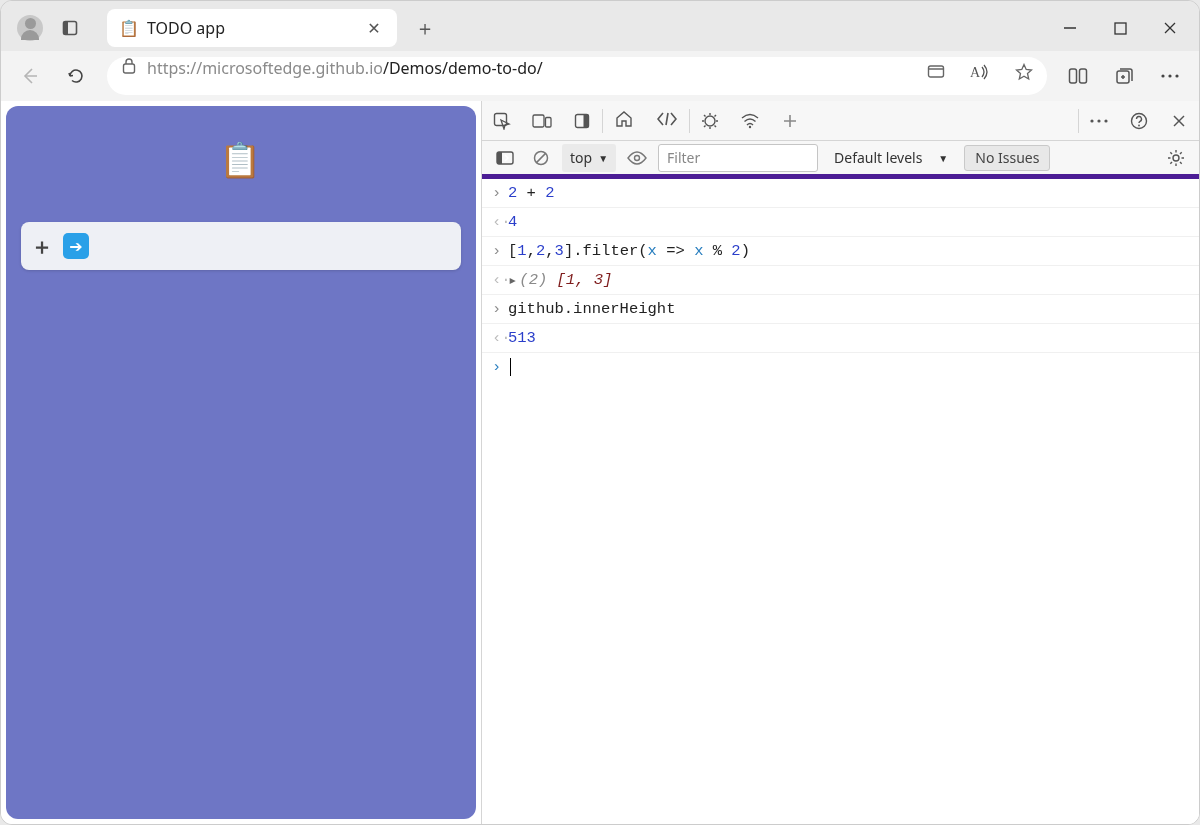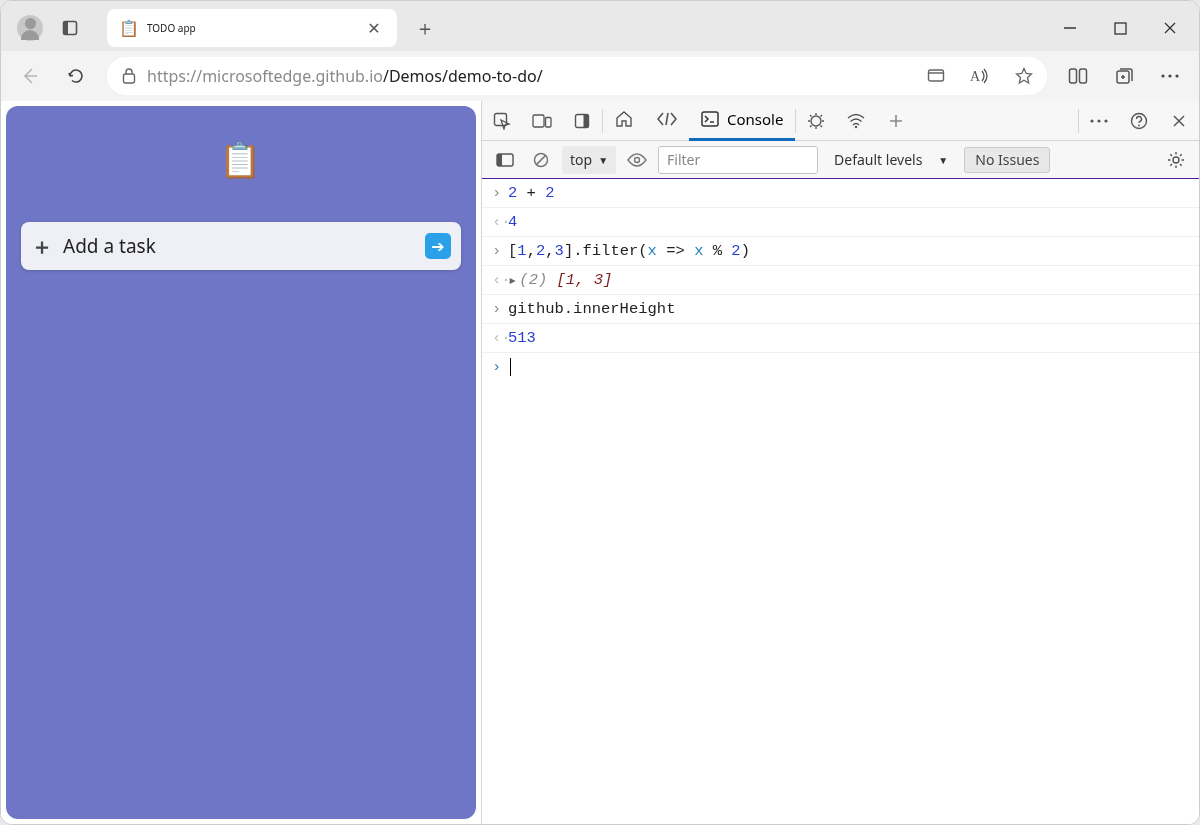--- a/index.html
+++ b/index.html
@@ -8,31 +8,31 @@
   .browser { width:100%; height:100%; display:flex; flex-direction:column; background:#f3f3f3; border-radius:12px;}
 
   
   .titlebar { height:50px; display:flex; align-items:center; padding:4px 4px 0 4px; background:#e9e9e9;}
   .profile { width:26px; height:26px; border-radius:50%; background:#c8c8c8; margin:0 12px; position:relative;}
   .profile::before{content:"";position:absolute;width:11px;height:11px;border-radius:50%;background:#9a9a9a;top:3px;left:7.5px;}
   .profile::after{content:"";position:absolute;width:18px;height:10px;border-radius:10px 10px 0 0;background:#9a9a9a;bottom:1px;left:4px;}
   .tabview-btn { width:32px; height:32px; display:flex; align-items:center; justify-content:center; border-radius:4px; margin-right:20px;}
   .tab { display:flex; align-items:center; background:#fff; border-radius:8px; height:38px; padding:0 12px; width:290px; position:relative; gap:8px;}
   .tab .favicon { font-size:16px;}
-  .tab .lbl { font-size:10px; color:#222; flex:1;}
+  .tab .lbl { font-size:16px; color:#222; flex:1;}
   .tab .close { font-size:16px; color:#555; width:22px; text-align:center; cursor:pointer;}
   .newtab { width:36px; height:36px; display:flex; align-items:center; justify-content:center; margin-left:10px; font-size:20px; color:#555;}
   .sysbtns { margin-left:auto; display:flex;}
   .sysbtn { width:50px; height:40px; display:flex; align-items:center; justify-content:center; color:#333;}
 
   
   .addrbar { height:50px; display:flex; align-items:center; padding:0 8px; gap:4px; background:#f3f3f3;}
   .navbtn { width:42px; height:42px; display:flex; align-items:center; justify-content:center; color:#555; border-radius:4px; font-size:18px;}
   .navbtn.disabled { color:#b5b5b5;}
-  .addr { flex:1; height:38px; background:#fff; border-radius:20px; display:flex; align-items:center; padding:0 6px 0 14px; gap:10px; margin:0 6px;}
+  .addr { flex:1; height:38px; background:#fff; border-radius:20px; display:flex; padding:0 6px 0 14px; gap:10px; margin:0 6px;}
   .url { font-size:16px; color:#222; flex:1; display:flex;}
   .url .gray { color:#8a8a8a;}
   .addr .ibtn { width:34px; height:30px; display:flex; align-items:center; justify-content:center; color:#555;}
   .rightbtn { width:42px; height:42px; display:flex; align-items:center; justify-content:center; color:#444; font-size:18px;}
 
   
   .content { flex:1; display:flex; background:#fff;}
   .page { width:470px; background:#6e76c5; border-radius:12px; margin:5px; padding:30px 12px; display:flex; flex-direction:column; align-items:center; color:#000;}
   .page h1 { display:flex; align-items:center; gap:14px; font-size:36px; font-weight:700; margin:0 0 40px 0;}
   .page h1 .hicon { font-size:34px;}
@@ -46,21 +46,21 @@
   .devtools { flex:1; display:flex; flex-direction:column; border-left:1px solid #d5d5d5;}
   .dt-tabs { height:40px; display:flex; align-items:center; border-bottom:1px solid #d5d5d5; background:#f7f7f7;}
   .dt-tabs .ic { width:40px; height:40px; display:flex; align-items:center; justify-content:center; color:#555;}
   .dt-tabs .sep { width:1px; height:24px; background:#d5d5d5;}
   .dt-tab { height:40px; display:flex; align-items:center; gap:8px; padding:0 12px; color:#444; font-size:15px; border-bottom:3px solid transparent;}
   .dt-tab.active { border-bottom-color:#0f6cbd; color:#000;}
   .dt-tab .ticon svg{display:block;}
   .dt-tabs .right { margin-left:auto; display:flex; align-items:center;}
 
   
-  .con-bar { height:38px; display:flex; align-items:center; gap:6px; padding:0 8px; border-bottom:1px solid #4c1d95; background:#f7f7f7;}
+  .con-bar { height:38px; display:flex; align-items:center; gap:6px; padding:0 8px; border-bottom:5px solid #4c1d95; background:#f7f7f7;}
   .cbtn { height:28px; min-width:30px; display:flex; align-items:center; justify-content:center; color:#555; border-radius:3px; padding:0 4px;}
   .context { background:#eaeaea; height:28px; display:flex; align-items:center; padding:0 8px; border-radius:3px; font-size:14px; gap:6px; color:#333;}
   .context .arr { font-size:10px;}
   .filter { flex: 0 0 160px; height:28px; border:1px solid #c5c5c5; border-radius:3px; background:#fff; padding:0 8px; font-size:14px; color:#888; display:flex; align-items:center;}
   .levels { font-size:14px; color:#333; padding:0 10px; display:flex; align-items:center; gap:16px;}
   .levels .arr{font-size:10px;}
   .issues { background:#e8e8e8; border:1px solid #c9c9c9; color:#444; font-size:14px; height:26px; padding:0 10px; border-radius:3px; display:flex; align-items:center;}
   .gear { margin-left:auto;}
 
   
@@ -188,21 +188,20 @@
   </div>
 
   <div class="content">
 
     <div class="page">
       <h1>
         <span class="hicon">📋</span>
       </h1>
       <div class="addtask">
         <span class="plus">＋</span>
-        <span class="txt">Add a task</span>
         <span class="go">➔</span>
       </div>
     </div>
 
     <div class="devtools">
 
       <div class="dt-tabs">
         <div class="ic">
             <svg width="18" height="18" viewBox="0 0 18 18">
               <rect x="1.5" y="1.5" width="12" height="12" rx="2" fill="none" stroke="#555" stroke-width="1.4"></rect>
@@ -231,30 +230,20 @@
           </div>
         <div class="dt-tab">
             <span class="ticon">
               <svg width="20" height="16" viewBox="0 0 20 16">
                 <path d="M6 2 L1 8 L6 14" fill="none" stroke="#555" stroke-width="1.6"></path>
                 <path d="M14 2 L19 8 L14 14" fill="none" stroke="#555" stroke-width="1.6"></path>
                 <line x1="11" y1="2" x2="9" y2="14" stroke="#555" stroke-width="1.6"></line>
               </svg>
             </span>
           </div>
-        <div class="dt-tab active">
-          <span class="ticon">
-              <svg width="18" height="16" viewBox="0 0 18 16">
-                <rect x="1" y="1" width="16" height="14" rx="2" fill="none" stroke="#333" stroke-width="1.5"></rect>
-                <path d="M4 5 L7 8 L4 11" fill="none" stroke="#333" stroke-width="1.5"></path>
-                <line x1="9" y1="11" x2="13" y2="11" stroke="#333" stroke-width="1.5"></line>
-              </svg>
-            </span>
-          <span>Console</span>
-        </div>
         <div class="sep"></div>
         <div class="ic">
             <svg width="20" height="18" viewBox="0 0 20 18">
               <circle cx="10" cy="9" r="5" fill="none" stroke="#555" stroke-width="1.4"></circle>
               <line x1="10" y1="1" x2="10" y2="3" stroke="#555" stroke-width="1.4"></line>
               <line x1="10" y1="15" x2="10" y2="17" stroke="#555" stroke-width="1.4"></line>
               <line x1="2" y1="9" x2="4" y2="9" stroke="#555" stroke-width="1.4"></line>
               <line x1="16" y1="9" x2="18" y2="9" stroke="#555" stroke-width="1.4"></line>
               <line x1="4" y1="3" x2="5.5" y2="4.5" stroke="#555" stroke-width="1.4"></line>
               <line x1="14.5" y1="13.5" x2="16" y2="15" stroke="#555" stroke-width="1.4"></line>

